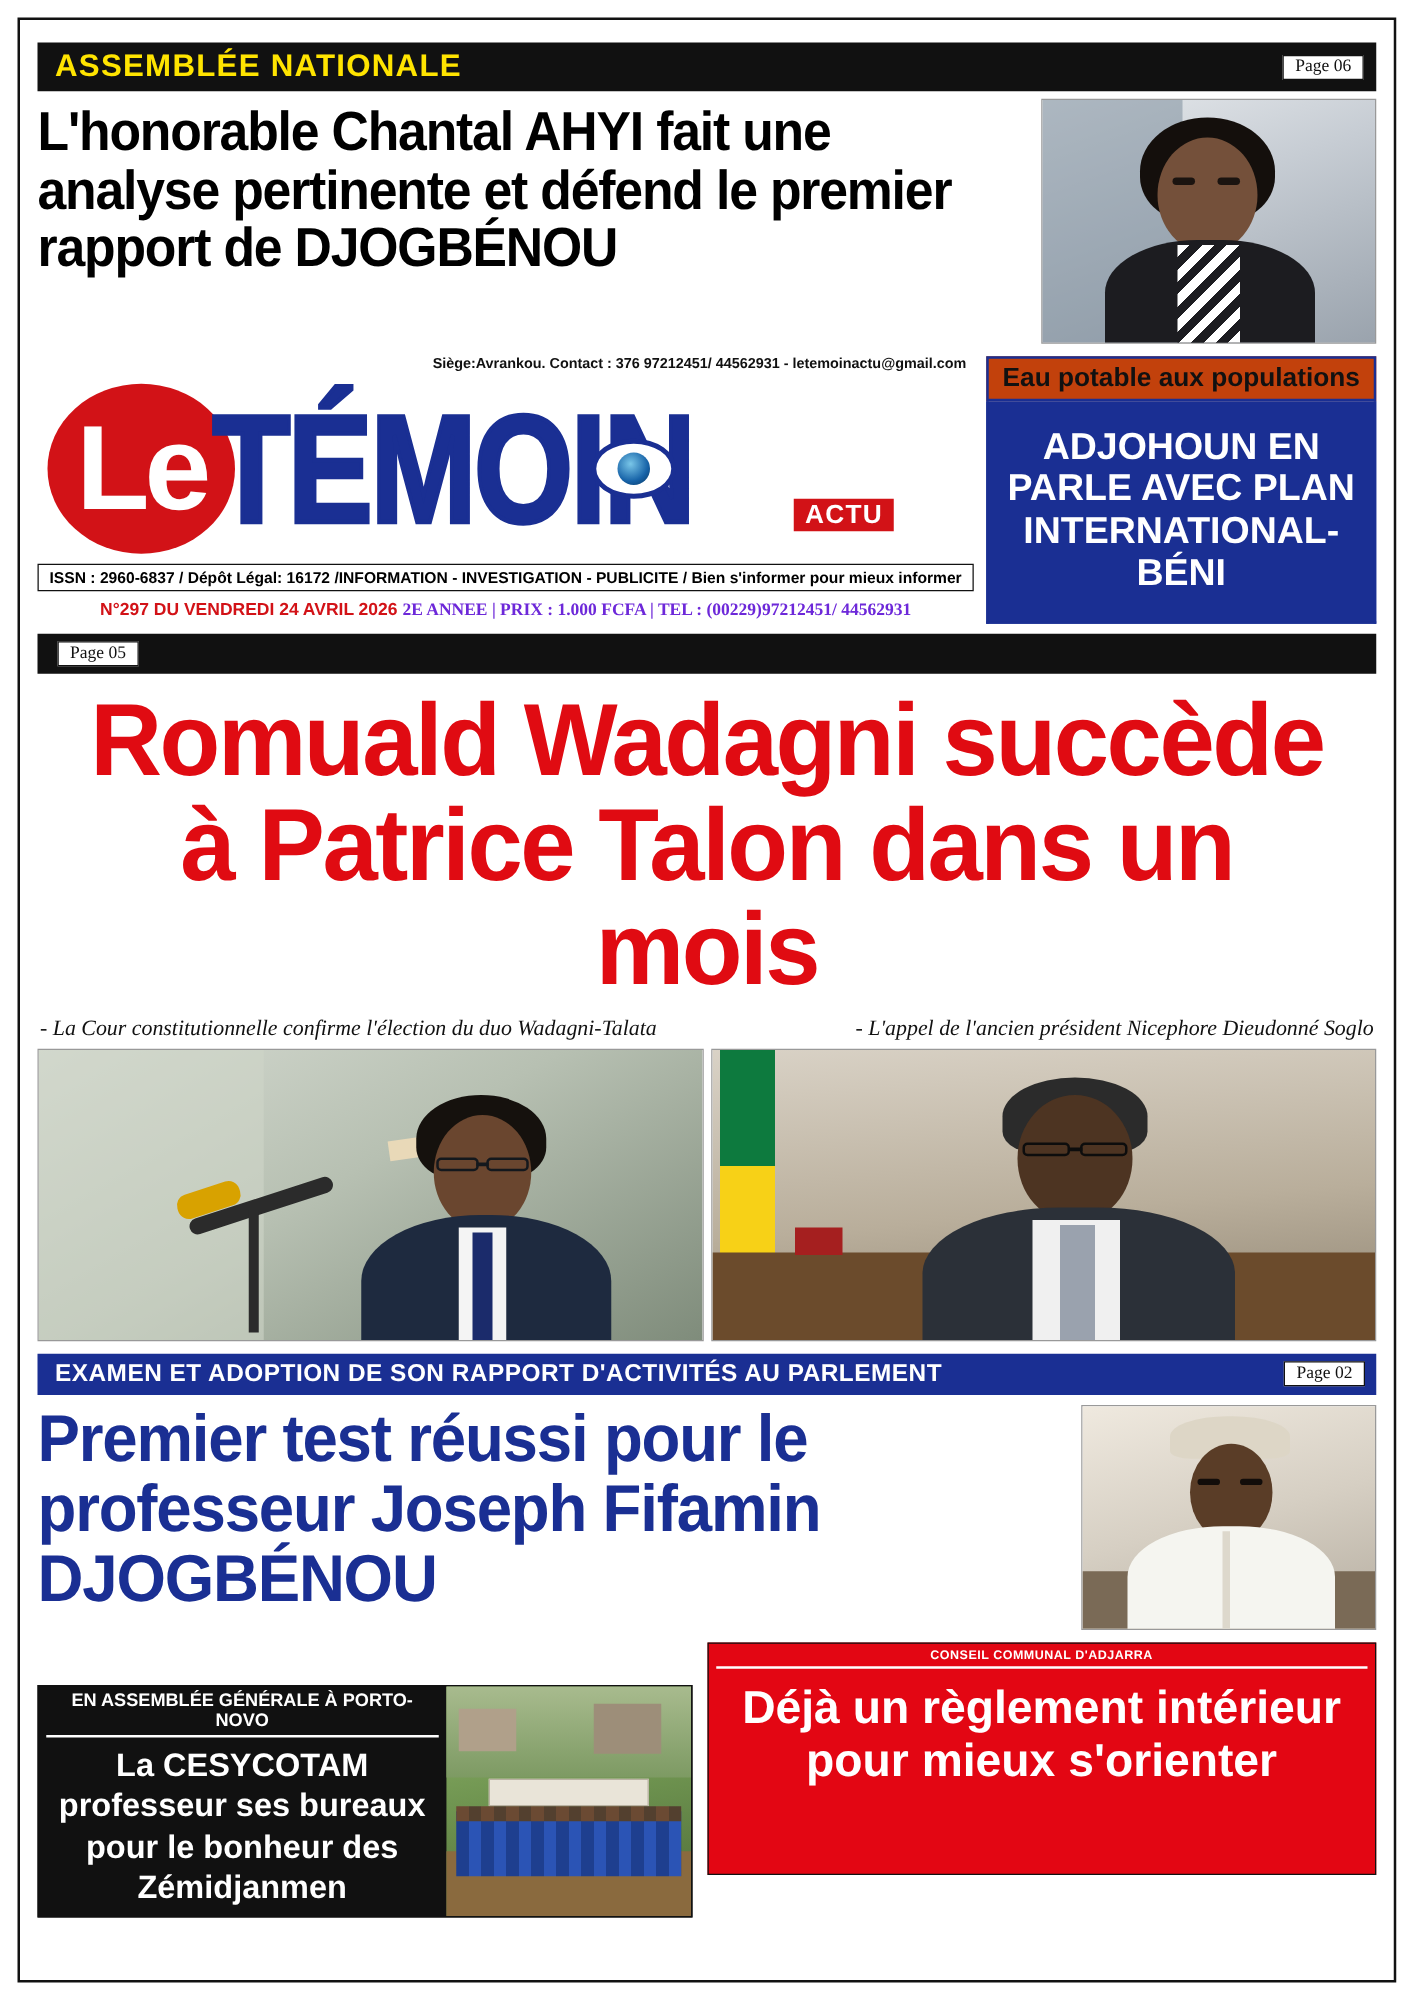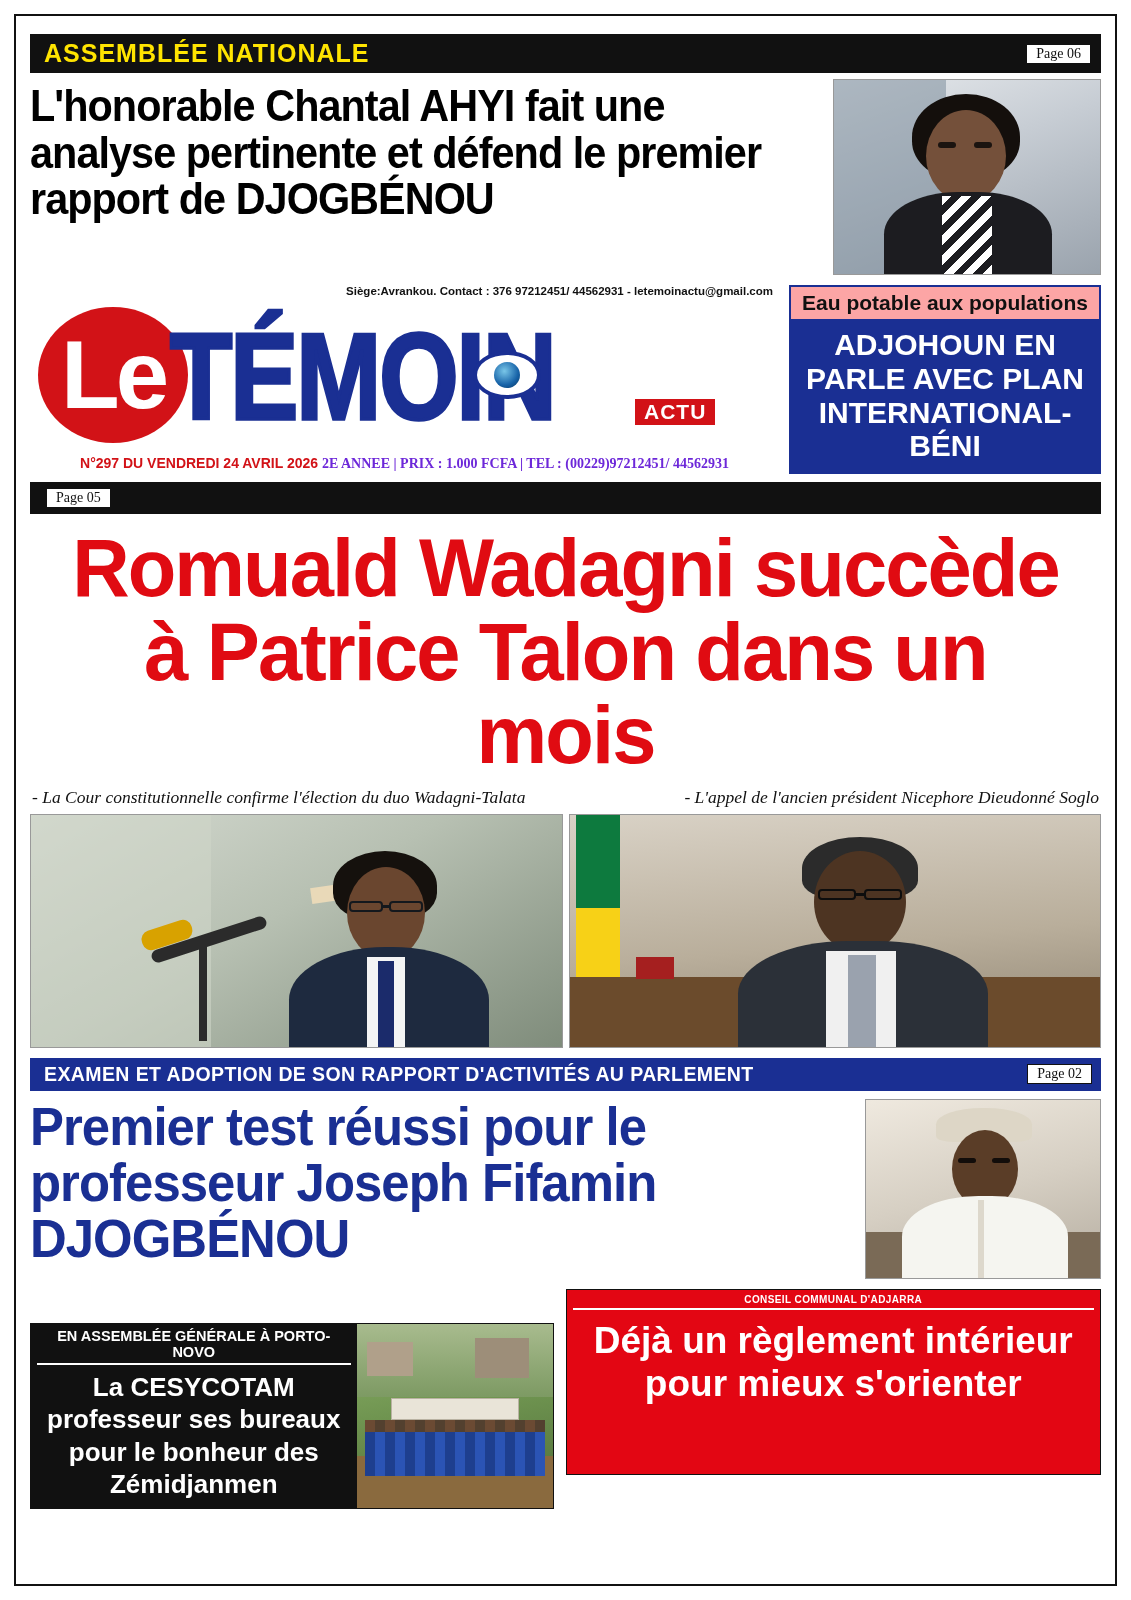--- a/index.html
+++ b/index.html
@@ -127,21 +127,21 @@
   }
   .issue-bar {
     text-align:center; font-size:14px; font-weight:bold; color:#d21217;
     padding:6px 2px 2px 2px;
     font-family:"Liberation Sans", sans-serif;
   }
   .issue-bar span.blk { color:#6d28d9;font-family:Liberation Serif, serif; }
 
   .right-promo { width:312px; flex:none; display:flex; flex-direction:column; }
   .promo-head {
-    background:#fca5a5; border:2px solid #1a2f93; color:#111;
+    background:#c2410c; border:2px solid #1a2f93; color:#111;
     text-align:center; font-weight:bold; font-size:21px; padding:4px 2px;
   }
   .promo-body {
     border:2px solid #1a2f93; border-top:none;
     background:#1a2f93; color:#fff;
     flex:1;
     display:flex; flex-direction:column; justify-content:center;
     text-align:center;
     font-weight:bold; font-size:30px; line-height:1.12;
     padding:6px 4px 8px 4px;
@@ -265,20 +265,21 @@
     <div class="logo-zone">
       <div class="contact-line">Siège:Avrankou.  Contact :  376 97212451/ 44562931 - letemoinactu@gmail.com</div>
       <div class="logo-wrap">
         <div class="logo-le">Le</div>
         <div class="logo-temoin">TÉMOIN</div>
         <div class="logo-eye">
             <i></i>
           </div>
         <div class="logo-actu">ACTU</div>
       </div>
+      <div class="issn-bar">ISSN : 2960-6837 / Dépôt Légal: 16172 /INFORMATION - INVESTIGATION - PUBLICITE / Bien s'informer pour mieux informer</div>
       <div class="issue-bar">
         <span>N°297 DU VENDREDI 24 AVRIL 2026</span>
         <span class="blk">2E ANNEE | PRIX : 1.000 FCFA | TEL : (00229)97212451/ 44562931</span>
       </div>
     </div>
 
     <div class="right-promo">
       <div class="promo-head">Eau potable aux populations</div>
       <div class="promo-body">ADJOHOUN EN PARLE AVEC PLAN INTERNATIONAL-BÉNI</div>
     </div>

